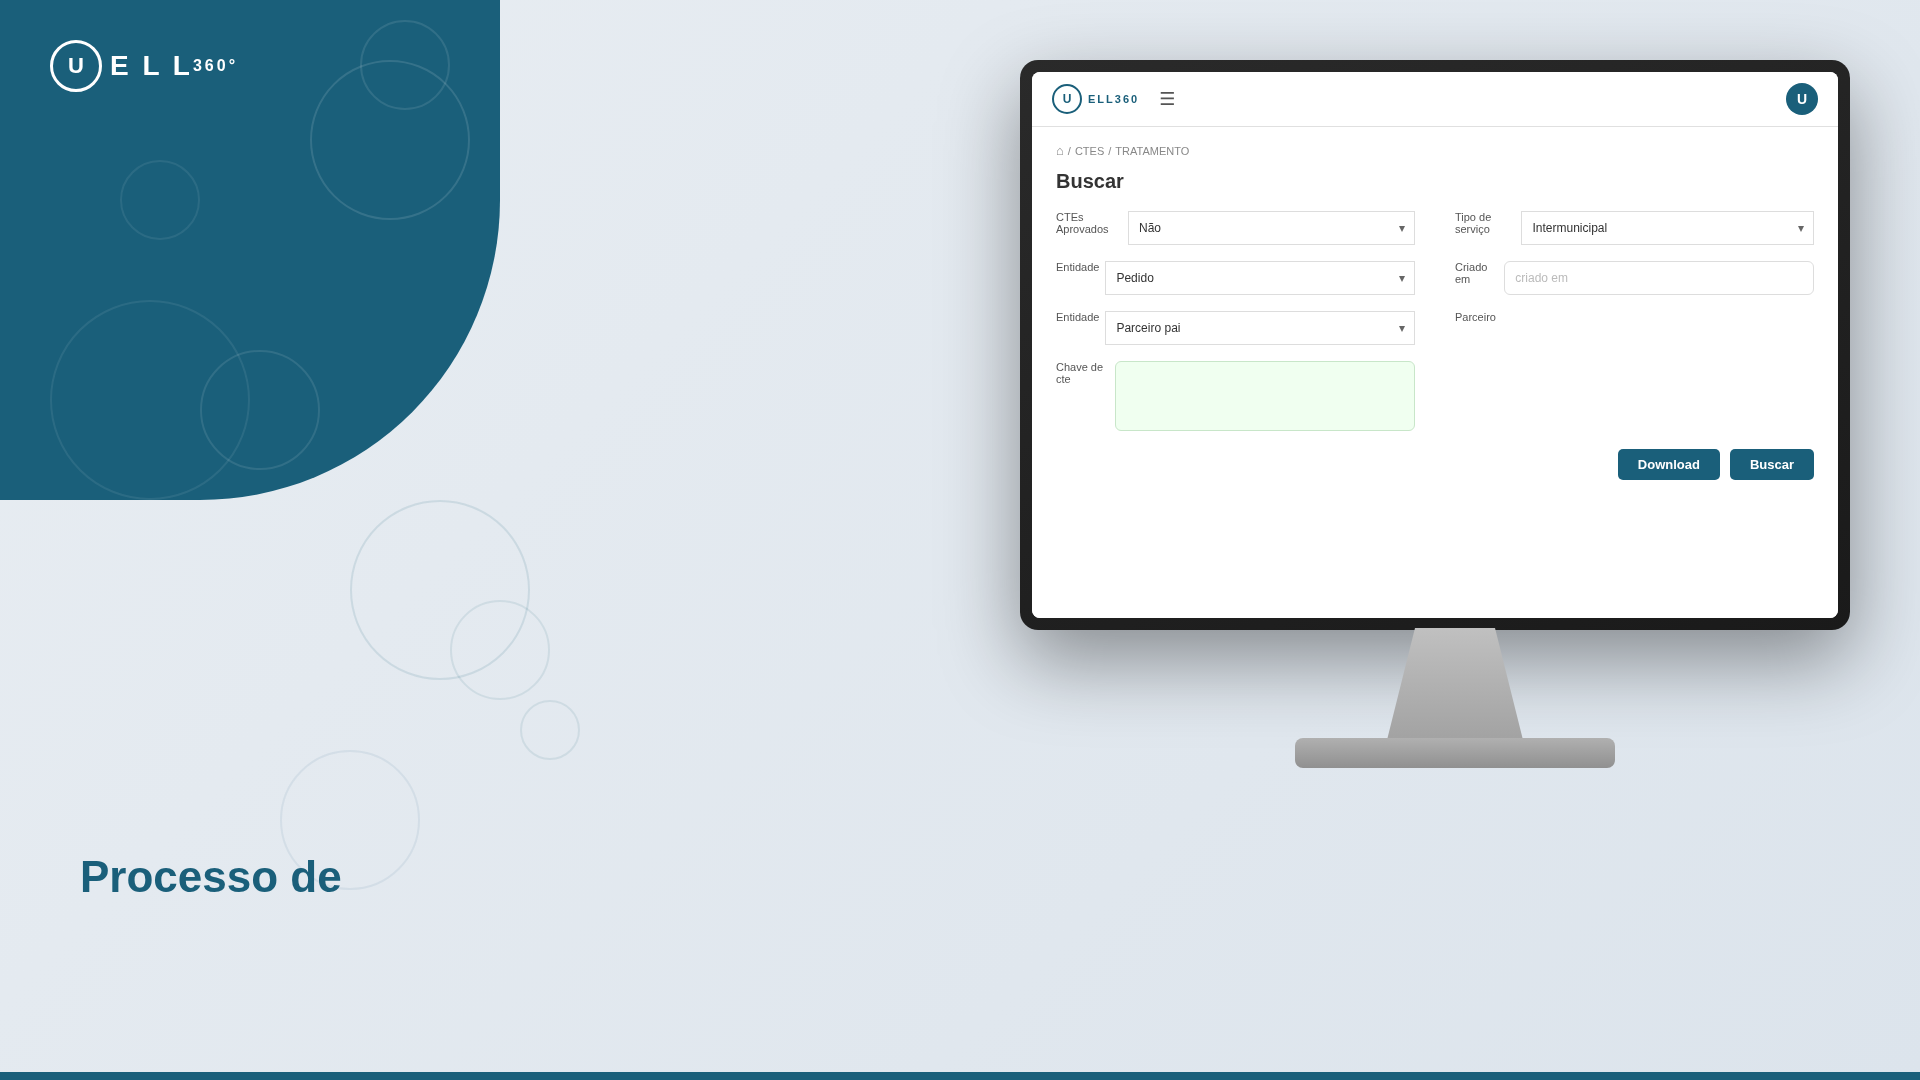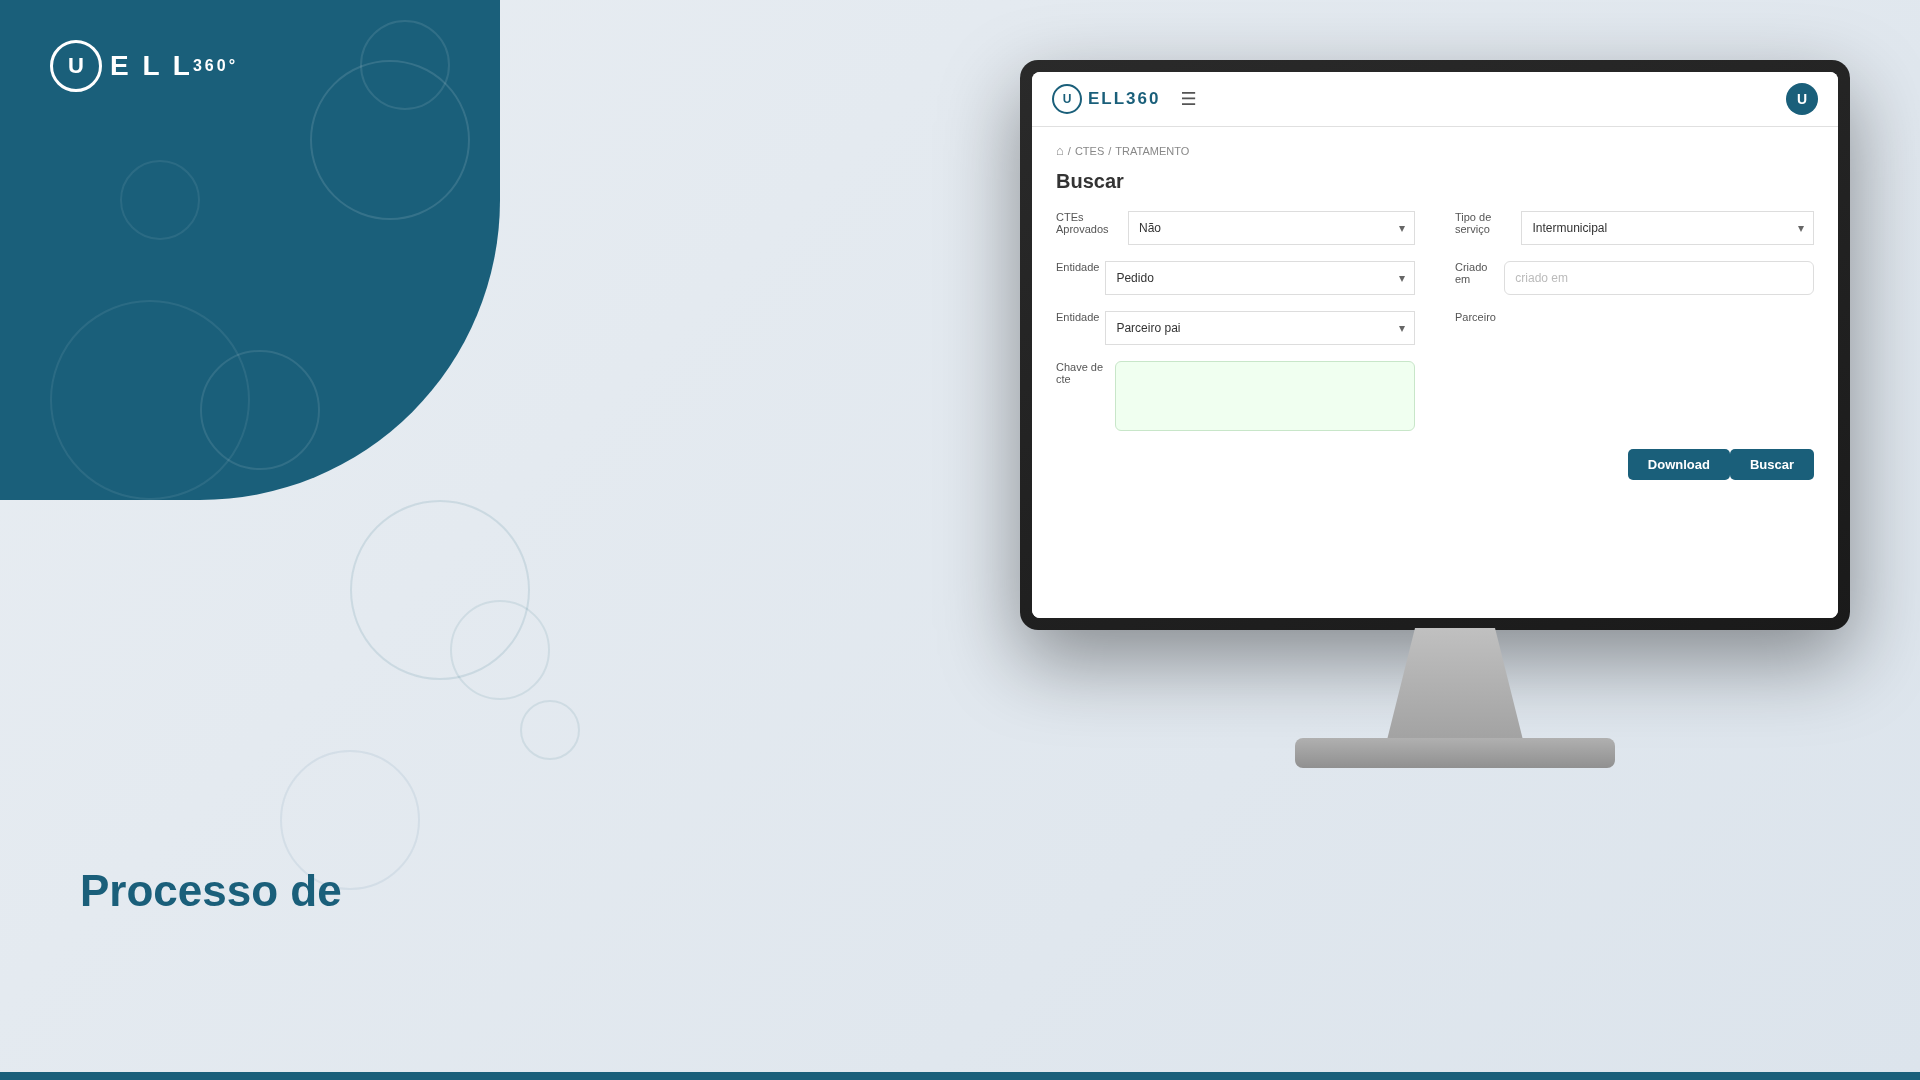--- a/index.html
+++ b/index.html
@@ -56,21 +56,21 @@
     .logo-text {
       color: white;
       font-size: 28px;
       font-weight: 700;
       letter-spacing: 3px;
     }
 
     
     .main-text {
       position: absolute;
-      bottom: 162px;
+      bottom: 176px;
       left: 80px;
       z-index: 10;
       color: #1a5f7a;
     }
     .main-text h1 {
       font-size: 44px;
       font-weight: 800;
       line-height: 1.2;
       color: #1a5f7a;
     }
@@ -149,21 +149,21 @@
       border: 2px solid #1a5f7a;
       display: flex;
       align-items: center;
       justify-content: center;
       color: #1a5f7a;
       font-weight: 900;
       font-size: 12px;
     }
     .app-logo-text {
       color: #1a5f7a;
-      font-size: 17px;
+      font-size: 11px;
       font-weight: 700;
       letter-spacing: 2px;
     }
     .hamburger-icon {
       color: #555;
       font-size: 18px;
       margin-left: 10px;
       cursor: pointer;
     }
     .user-avatar {
@@ -273,21 +273,21 @@
       font-size: 12px;
       color: #333;
       width: 100%;
       background: #f0fff0;
       resize: none;
     }
 
     .form-actions {
       display: flex;
       justify-content: flex-end;
-      gap: 0;
+      gap: 10px;
       margin-top: 18px;
     }
 
     .btn-download {
       background: #1a5f7a;
       color: white;
       border: none;
       padding: 8px 20px;
       border-radius: 5px;
       font-size: 13px;

